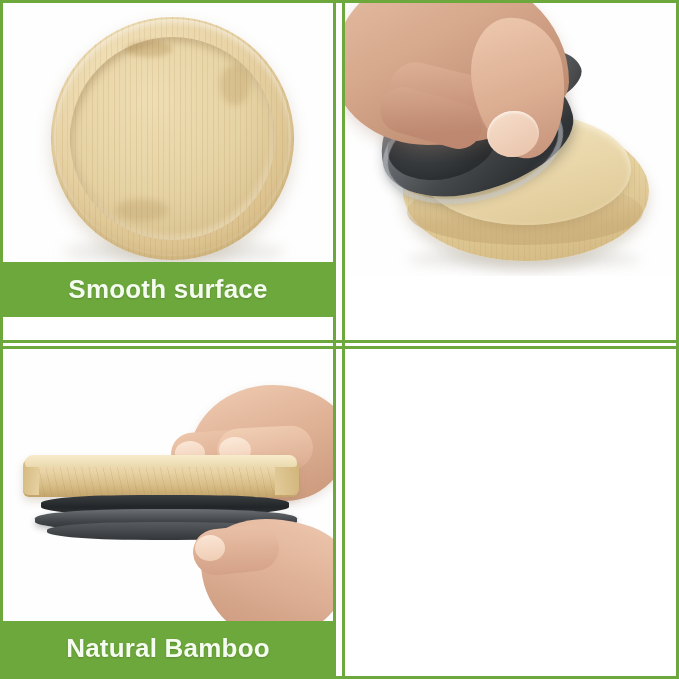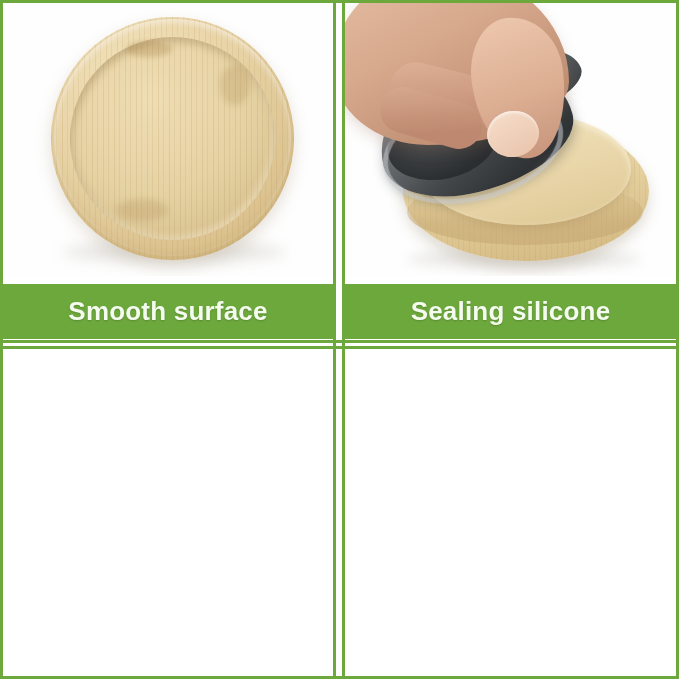--- a/index.html
+++ b/index.html
@@ -29,21 +29,21 @@
 
   .photo{position:absolute;left:0;top:0;right:0;background:#fefefe;overflow:hidden;}
   .p1 .photo,.p2 .photo{height:273px;}
   .p3 .photo,.p4 .photo{height:272px;}
 
   .caption{position:absolute;left:0;right:0;display:flex;
            align-items:center;justify-content:center;
            background:#6DA83C;color:#F4FBEF;
            font-weight:bold;letter-spacing:.2px;
            text-shadow:0 1px 2px rgba(0,0,0,.18);}
-  .p1 .caption,.p2 .caption{top:281px;height:55px;font-size:26px;}
+  .p1 .caption,.p2 .caption{top:259px;height:55px;font-size:26px;}
   .p3 .caption,.p4 .caption{top:272px;height:55px;font-size:26px;}
 
   
   .bamboo-grain{
     background-image:repeating-linear-gradient(90deg,
       rgba(170,132,70,.20) 0px, rgba(170,132,70,.20) 1px,
       rgba(255,255,255,0) 1px, rgba(255,255,255,0) 5px,
       rgba(150,112,52,.13) 5px, rgba(150,112,52,.13) 6px,
       rgba(255,255,255,0) 6px, rgba(255,255,255,0) 11px);
   }
@@ -239,25 +239,46 @@
       <div class="p2-sil"></div>
       <div class="p2-sil-dark"></div>
       <div class="p2-sil-lip"></div>
       <div class="p2-sil2"></div>
       <div class="p2-hand"></div>
       <div class="p2-f1"></div>
       <div class="p2-f2"></div>
       <div class="p2-thumb"></div>
       <div class="p2-nail"></div>
     </div>
+  </div>
+
+  <div class="panel p3">
+    <div class="photo">
+      <div class="p3-hand-t"></div>
+      <div class="p3-fin1"></div>
+      <div class="p3-fin2"></div>
+      <div class="p3-nail1"></div>
+      <div class="p3-nail2"></div>
+      <div class="p3-lidside">
+        <div class="p3-lidside-grain"></div>
+      </div>
+      <div class="p3-bevel-l"></div>
+      <div class="p3-bevel-r"></div>
+      <div class="p3-lid-top"></div>
+      <div class="p3-gask1"></div>
+      <div class="p3-gask2"></div>
+      <div class="p3-gask3"></div>
+      <div class="p3-hand-b"></div>
+      <div class="p3-thumb-b"></div>
+      <div class="p3-nail3"></div>
+    </div>
     <div class="caption">
-      <span>Sealing silicone</span>
+      <span>Natural Bamboo</span>
     </div>
   </div>
-
 
 
   <div class="frame-line frame-top"></div>
   <div class="frame-line frame-left"></div>
   <div class="frame-line frame-right"></div>
   <div class="frame-line frame-bottom"></div>
   <div class="frame-line div-v-a"></div>
   <div class="frame-line div-v-b"></div>
   <div class="frame-line div-h-a"></div>
   <div class="frame-line div-h-b"></div>

